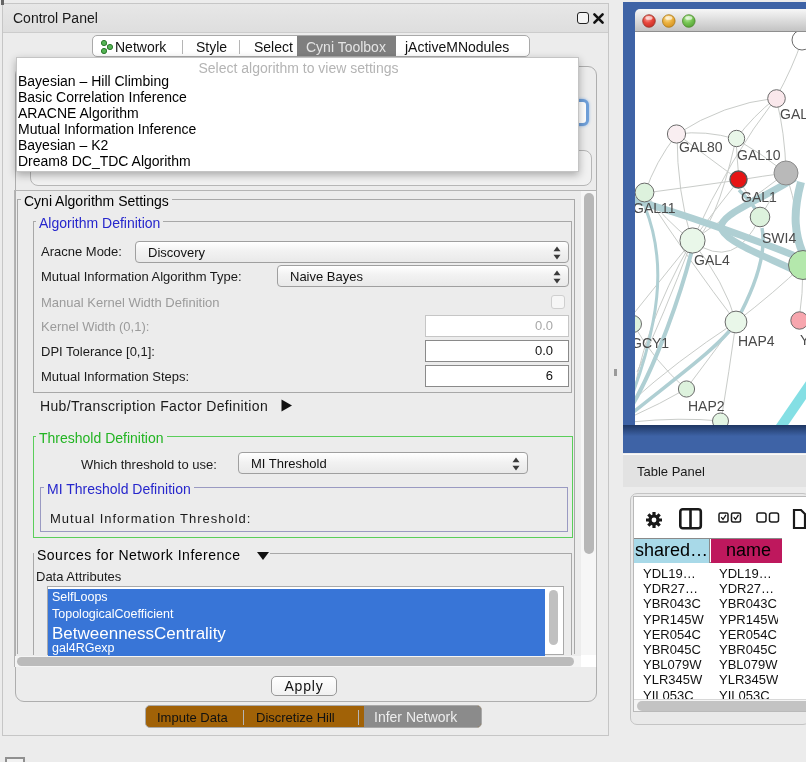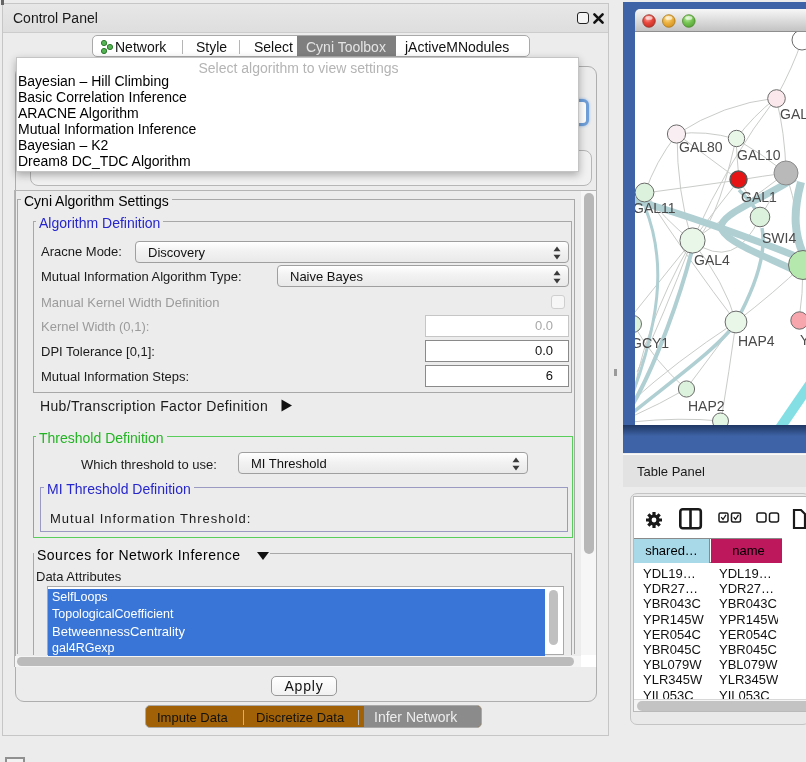--- a/index.html
+++ b/index.html
@@ -124,21 +124,21 @@
   <svg class="abs" style="left:256px; top:551px;" width="14" height="10" viewBox="0 0 14 10">
     <path d="M1 1 L13 1 L7 9 Z" fill="#111"></path>
     </svg>
 
   <div class="abs lbl b" style="left:36px; top:569px;">Data Attributes</div>
 
   <div class="abs" style="left:47px; top:586px; width:517px; height:69px; background:#fff; border:1px solid #a9a9a9;">
     <div class="abs" style="left:0; top:2px; width:497px; height:67px; background:#3875d7;"></div>
     <div class="abs" style="left:4px; top:3px; color:#fff; font-size:12.5px;">SelfLoops</div>
     <div class="abs" style="left:4px; top:20px; color:#fff; font-size:12.5px;">TopologicalCoefficient</div>
-    <div class="abs" style="left:4px; top:37px; color:#fff; font-size:13px;">BetweennessCentrality</div>
+    <div class="abs" style="left:4px; top:37px; color:#fff; font-size:17px;">BetweennessCentrality</div>
     <div class="abs" style="left:4px; top:54px; color:#fff; font-size:12.5px;">gal4RGexp</div>
     <div class="abs" style="left:501px; top:3px; width:9px; height:55px; background:#c0c0c0; border-radius:5px;"></div>
   </div>
 
   <div class="abs" style="left:15px; top:656px; width:566px; height:11px; background:#f4f4f4;">
     <div class="abs" style="left:2px; top:1px; width:557px; height:9px; background:#bbbbbb; border-radius:5px;"></div>
   </div>
 
   <div class="abs" style="left:581px; top:191px; width:15px; height:475px; background:#f6f6f6;">
     <div class="abs" style="left:3px; top:2px; width:10px; height:361px; background:#b7b7b7; border-radius:5px;"></div>
@@ -148,21 +148,21 @@
 
   <div class="abs" style="left:271px; top:676px; width:66px; height:20px; border:1px solid #989898; border-radius:5px;
      background:linear-gradient(#ffffff,#f1f1f1); text-align:center; font-size:14px; letter-spacing:0.8px; color:#111; line-height:19px;">Apply</div>
 
   <div class="abs" style="left:145px; top:705px; width:337px; height:23px; background:#a16207;
      border:1px solid #a9a9a9; border-radius:5px; overflow:hidden; font-size:13px;">
      <div class="abs" style="left:97px; top:4px; width:1px; height:15px; background:#b5b5b5;"></div>
      <div class="abs" style="left:212px; top:4px; width:1px; height:15px; background:#b5b5b5;"></div>
      <div class="abs" style="left:218px; top:0; width:119px; height:23px; background:#8b8b8b;"></div>
      <div class="abs b" style="left:11px; top:4px; color:#111;">Impute Data</div>
-     <div class="abs b" style="left:110px; top:4px; color:#111;">Discretize Data</div>
+     <div class="abs b" style="left:110px; top:4px; color:#111;">Discretize Hill</div>
      <div class="abs" style="left:228px; top:3px; color:#ededed; font-size:14px;">Infer Network</div>
   </div>
 
   <div class="abs" style="left:16px; top:57px; width:563px; height:115px; background:#fff;
       border:1px solid #c4c4c4; box-shadow:0 3px 8px rgba(0,0,0,0.3); font-size:14px;">
     <div class="abs" style="left:0; top:2px; width:563px; text-align:center; color:#b4b4b4;">Select algorithm to view settings</div>
     <div class="abs" style="left:1px; top:15px; color:#000;">Bayesian – Hill Climbing</div>
     <div class="abs" style="left:1px; top:31px; color:#000;">Basic Correlation Inference</div>
     <div class="abs b" style="left:1px; top:47px; color:#000;">ARACNE Algorithm</div>
     <div class="abs" style="left:1px; top:63px; color:#000;">Mutual Information Inference</div>
@@ -316,21 +316,21 @@
   <path d="M3.2 5.2 L5 7.5 L8 2.8 M15.7 5.2 L17.5 7.5 L20.5 2.8" stroke="#1a1a1a" stroke-width="1.3" fill="none"></path>
 </svg>
 <svg class="abs" style="left:756px; top:512px;" width="24" height="12" viewBox="0 0 24 12">
   <rect x="1" y="1" width="9" height="9" rx="2" fill="none" stroke="#1a1a1a" stroke-width="1.5"></rect>
   <rect x="13.5" y="1" width="9" height="9" rx="2" fill="none" stroke="#1a1a1a" stroke-width="1.5"></rect>
 </svg>
 <svg class="abs" style="left:792px; top:508px;" width="14" height="22" viewBox="0 0 14 22">
   <path d="M2 2 L9 2 L13 6 L13 20 L2 20 Z" fill="none" stroke="#1a1a1a" stroke-width="2.2"></path>
 </svg>
 
-<div class="abs" style="left:634px; top:538px; width:148px; height:174px; overflow:hidden; font-size:13px;">
+<div class="abs" style="left:634px; top:538px; width:148px; height:174px; overflow:hidden; font-size:18px;">
   <div class="abs" style="left:0; top:0; width:172px; height:25px; border-top:1px solid #8a8a8a; border-bottom:1px solid #8a8a8a;">
     <div class="abs" style="left:0; top:0; width:76px; height:24px; background:#a8d9e8; border-right:1px solid #8a8a8a; text-align:center; line-height:23px;">shared…</div>
     <div class="abs" style="left:77px; top:0; width:76px; height:24px; background:#be185d; border-right:1px solid #8a8a8a; text-align:center; line-height:23px;">name</div>
     <div class="abs" style="left:154px; top:0; width:18px; height:24px; background:#a8d9e8; line-height:23px; padding-left:12px;">A</div>
   </div>
 </div>
 <div class="abs" id="trows" style="left:634px; top:563px; width:144px; height:136px; overflow:hidden; font-size:13px; color:#111;">
 <div class="abs" style="left:9px; top:3.0px;">YDL19…</div>
     <div class="abs" style="left:85px; top:3.0px;">YDL19…</div>
     <div class="abs" style="left:159px; top:3.0px;">13</div>

